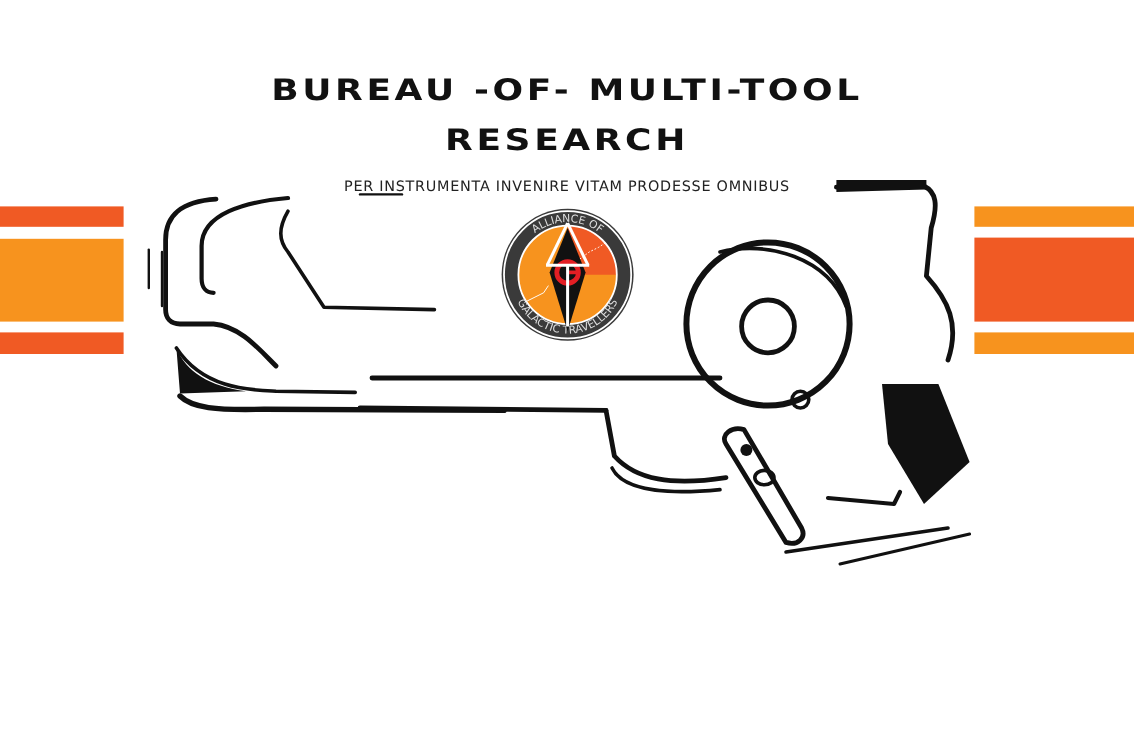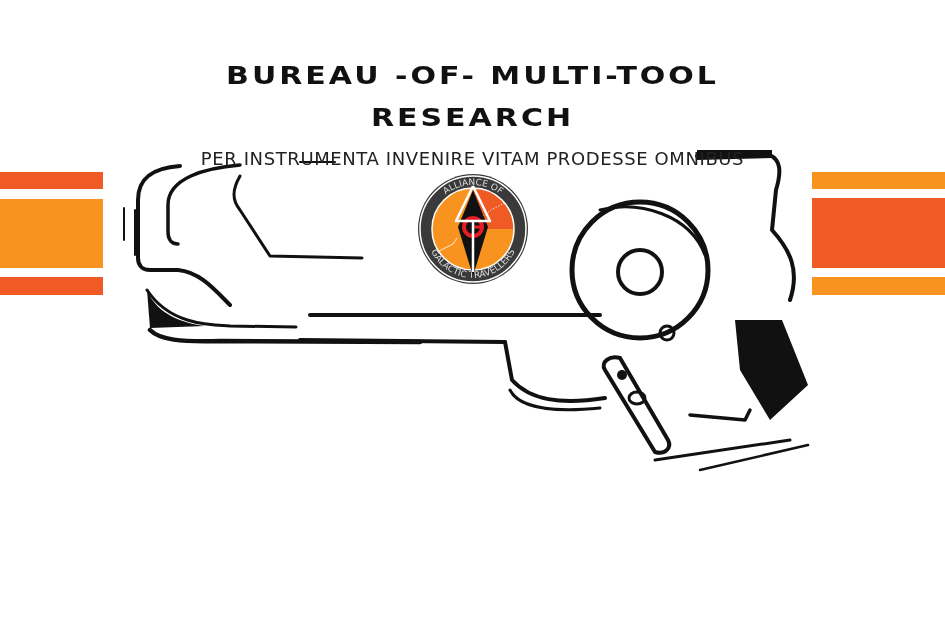--- a/index.html
+++ b/index.html
@@ -10,21 +10,21 @@
     .title {
       position: absolute; left: 0; width: 945px; text-align: center;
       font-family: "DejaVu Sans", sans-serif; font-weight: bold; color: #111;
       letter-spacing: 3px; text-transform: uppercase;
       transform: scaleY(0.82);
     }
     .title.l1 { top: 58px; font-size: 30px; }
     .title.l2 { top: 100px; font-size: 30px; }
     .motto {
       position: absolute; top: 148px; left: 0; width: 945px; text-align: center;
-      font-size: 18px; color: #222; letter-spacing: 0.6px; text-transform: uppercase;
+      font-size: 12px; color: #222; letter-spacing: 0.6px; text-transform: uppercase;
     }
     .stripe { position: absolute; }
     svg.art { position: absolute; left: 0; top: 0; }
   </style>
 </head>
 <body>
 
 <div class="stripe" style="left:0;top:172px;width:103px;height:17px;background:#F05A24;"></div>
 <div class="stripe" style="left:0;top:199px;width:103px;height:69px;background:#F7931E;"></div>
 <div class="stripe" style="left:0;top:277px;width:103px;height:18px;background:#F05A24;"></div>

